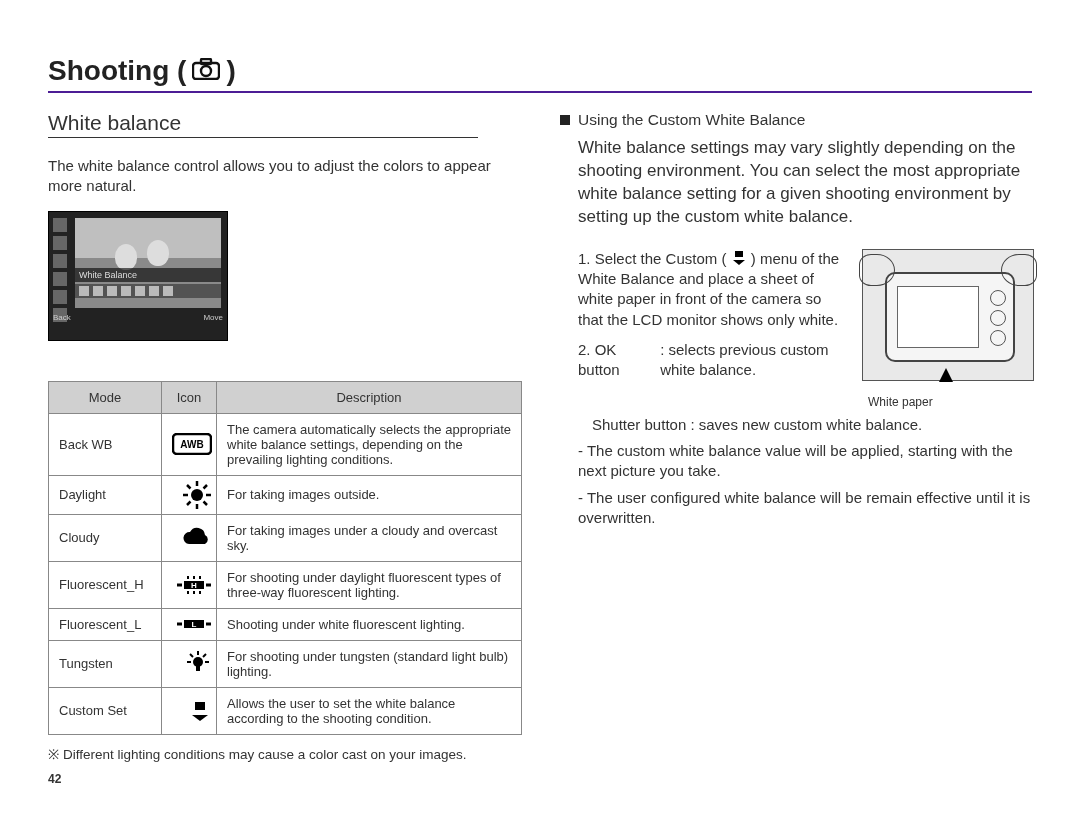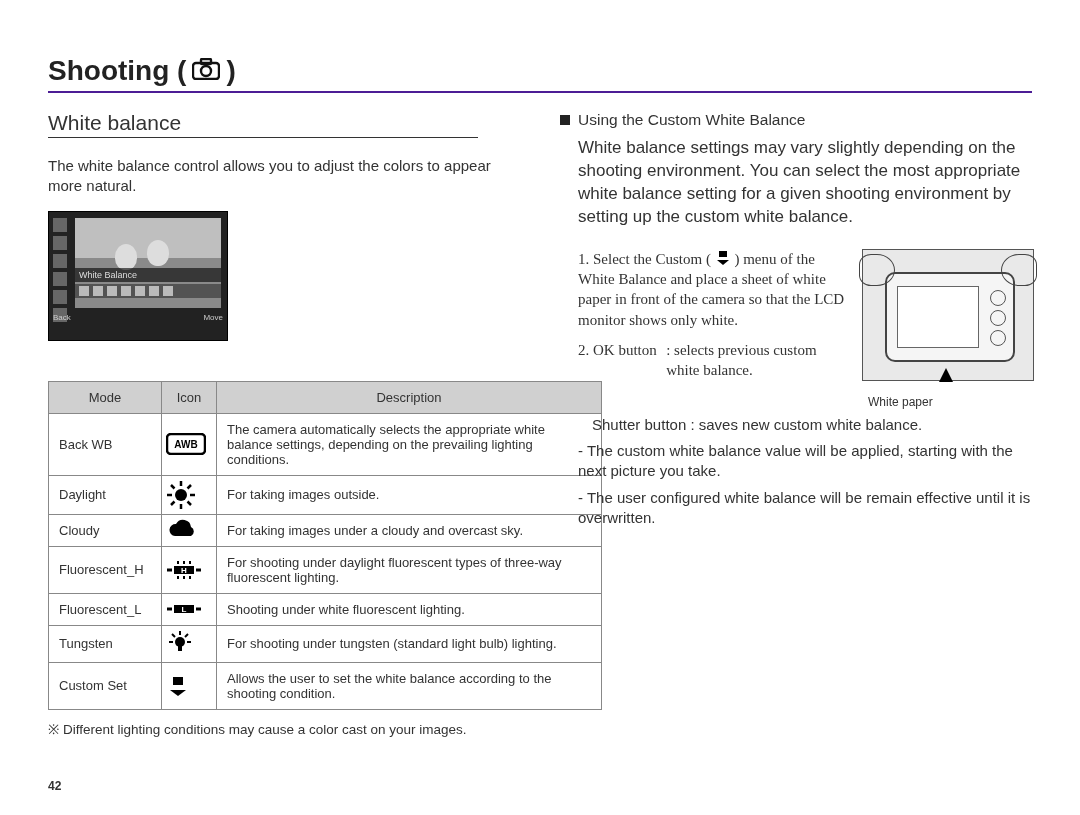--- a/index.html
+++ b/index.html
@@ -73,64 +73,64 @@
     position:absolute;left:26px;top:72px;right:6px;height:14px;
     background:rgba(0,0,0,.4);display:flex;gap:4px;align-items:center;padding-left:4px;
   }
   .lcd .row-icons i{width:10px;height:10px;background:#bbb;display:block;}
   .lcd .foot{
     position:absolute;left:4px;bottom:18px;right:4px;display:flex;
     justify-content:space-between;font-size:8px;color:#ccc;
   }
   table.wb{
     border-collapse:collapse;
-    width:554px;
+    width:474px;
     font-size:13px;
     padding-left:28px;
   }
   table.wb th, table.wb td{
     border:1px solid #888;
     padding:8px 10px;
     vertical-align:middle;
     text-align:left;
   }
   table.wb th{
     background:#d0d0d0;
     font-weight:normal;
     text-align:center;
   }
   table.wb td.mode{width:92px;}
-  table.wb td.icon{width:46px;text-align:left;padding:4px;}
+  table.wb td.icon{width:46px;text-align:right;padding:4px;}
   .note{
     font-size:13.5px;
     margin-top:10px;
   }
   .page-num{
     position:absolute;
     left:48px;
-    bottom:22px;
+    bottom:29px;
     font-size:12px;
     font-weight:bold;
     color:#333;
   }
   
   .sub-head{
     font-size:15.5px;
     display:flex;align-items:center;gap:8px;
     margin-bottom:8px;
   }
   .sq{width:10px;height:10px;background:#222;}
   .para{
     font-size:17px;line-height:1.35;margin:0 0 20px 18px;
   }
   .steps-wrap{
     display:flex;gap:16px;margin-left:18px;
   }
   .steps{
-    flex:1;font-size:15px;line-height:1.35;font-family:Liberation Serif, serif;
+    flex:1;font-size:15px;line-height:1.35;
   }
   .steps p{margin:0 0 10px 0;}
   .indent{margin-left:14px;}
   .cam-fig{
     width:170px;
   }
   .cam-box{
     width:170px;height:130px;border:1px solid #555;background:#e9e9e9;
     position:relative;
   }

